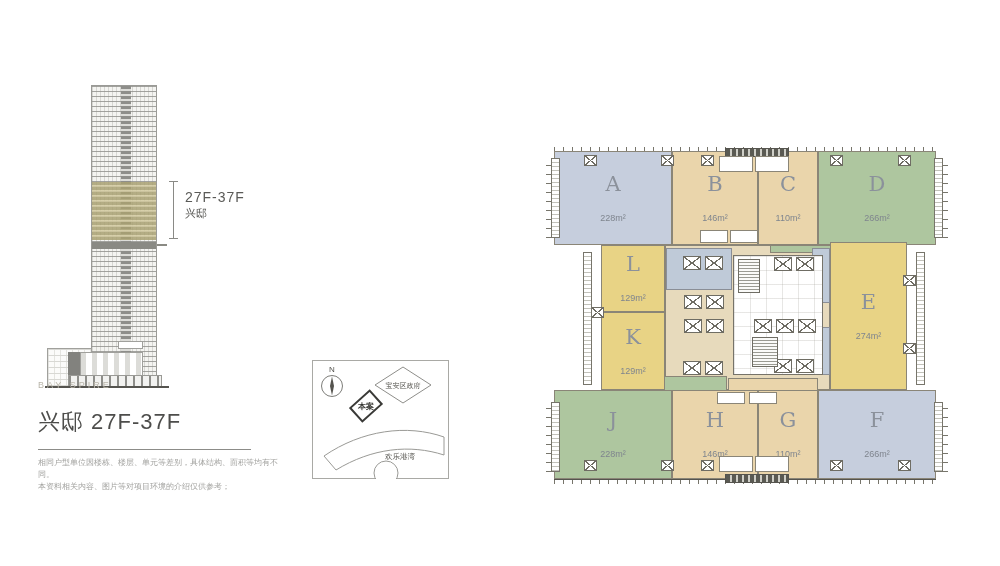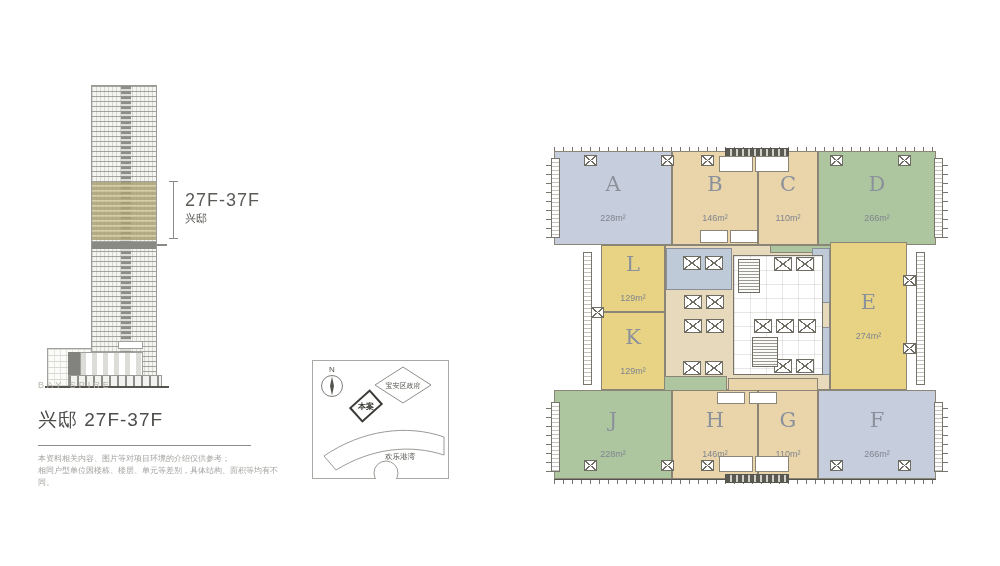--- a/index.html
+++ b/index.html
@@ -30,27 +30,27 @@
                  repeating-linear-gradient(180deg,#d8d8d4 0 1px,transparent 1px 8px);}
   .p4{left:23px;top:293px;width:94px;height:12px;box-sizing:border-box;border:1px solid #9a9a96;
       background:repeating-linear-gradient(90deg,#8e8e8a 0 2px,#f2f2f0 2px 8px);}
   .p5{left:73px;top:259px;width:25px;height:8px;box-sizing:border-box;border:1px solid #a0a09c;background:#fff;}
   .ground{left:0;top:304px;width:124px;height:2px;background:#55544f;}
 
   
   .bracket-line{left:173px;top:181px;width:1px;height:58px;background:#8a8a86;}
   .bracket-cap{width:9px;height:1px;background:#8a8a86;left:169px;}
   #range-text{left:185px;top:189px;line-height:1.25;}
-  .range-label{font-size:18px;letter-spacing:1px;color:#5a5a57;}
+  .range-label{font-size:14px;letter-spacing:1px;color:#5a5a57;}
   .range-name{font-size:11px;color:#5a5a57;}
 
   
   #title-block{left:38px;top:380px;width:240px;}
   .brand{font-size:9px;letter-spacing:3px;color:#b9b5a9;}
-  .big-title{margin-top:17px;font-size:19px;letter-spacing:1px;color:#4d4d4b;}
+  .big-title{margin-top:17px;font-size:22px;letter-spacing:1px;color:#4d4d4b;}
   .rule{margin-top:12px;width:213px;height:1px;background:#8c8c88;}
   .disc{margin-top:7px;font-size:8px;line-height:1.5;color:#a3a3a0;}
 
   
   #site-map{left:312px;top:360px;}
 
   
   #plan{left:546px;top:147px;width:402px;height:336px;}
   .unit{box-sizing:border-box;border:1px solid #8a8577;display:flex;flex-direction:column;
         align-items:center;justify-content:center;}
@@ -102,22 +102,22 @@
   <div id="range-text" class="abs">
     <div class="range-label">27F-37F</div>
     <div class="range-name">兴邸</div>
   </div>
 
   <div id="title-block" class="abs">
     <div class="brand">BAY SPIRE</div>
     <div class="big-title">兴邸 27F-37F</div>
     <div class="rule"></div>
     <div class="disc">
+      <div>相同户型单位因楼栋、楼层、单元等差别，具体结构、面积等均有不同。</div>
       <div>本资料相关内容、图片等对项目环境的介绍仅供参考；</div>
-      <div>相同户型单位因楼栋、楼层、单元等差别，具体结构、面积等均有不同。</div>
     </div>
   </div>
 
   <svg id="site-map" class="abs" width="137" height="119" viewBox="0 0 137 119">
     <rect x="0.5" y="0.5" width="136" height="118" fill="#ffffff" stroke="#a9a9a5" stroke-width="1"></rect>
     <g>
       <circle cx="20" cy="26" r="10.5" fill="#ffffff" stroke="#7d7d79" stroke-width="1"></circle>
       <polygon points="20,16.5 22,26 20,35.5 18,26" fill="#55544f"></polygon>
       <text x="20" y="12" text-anchor="middle" font-size="8" fill="#55544f">N</text>
     </g>

